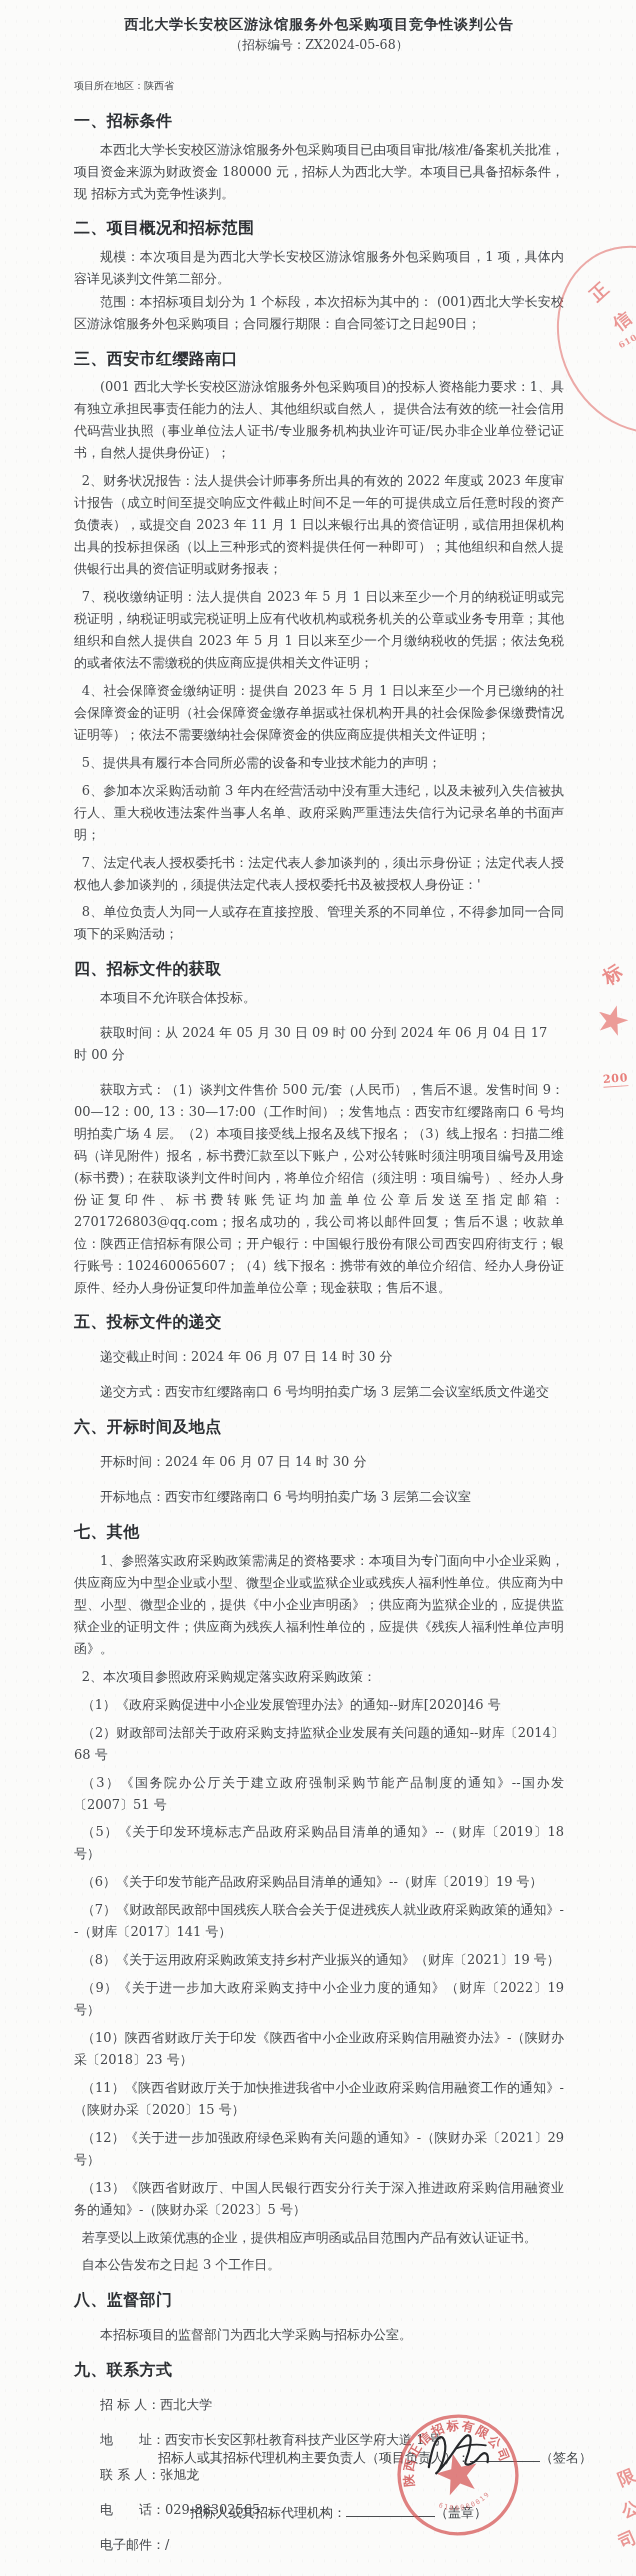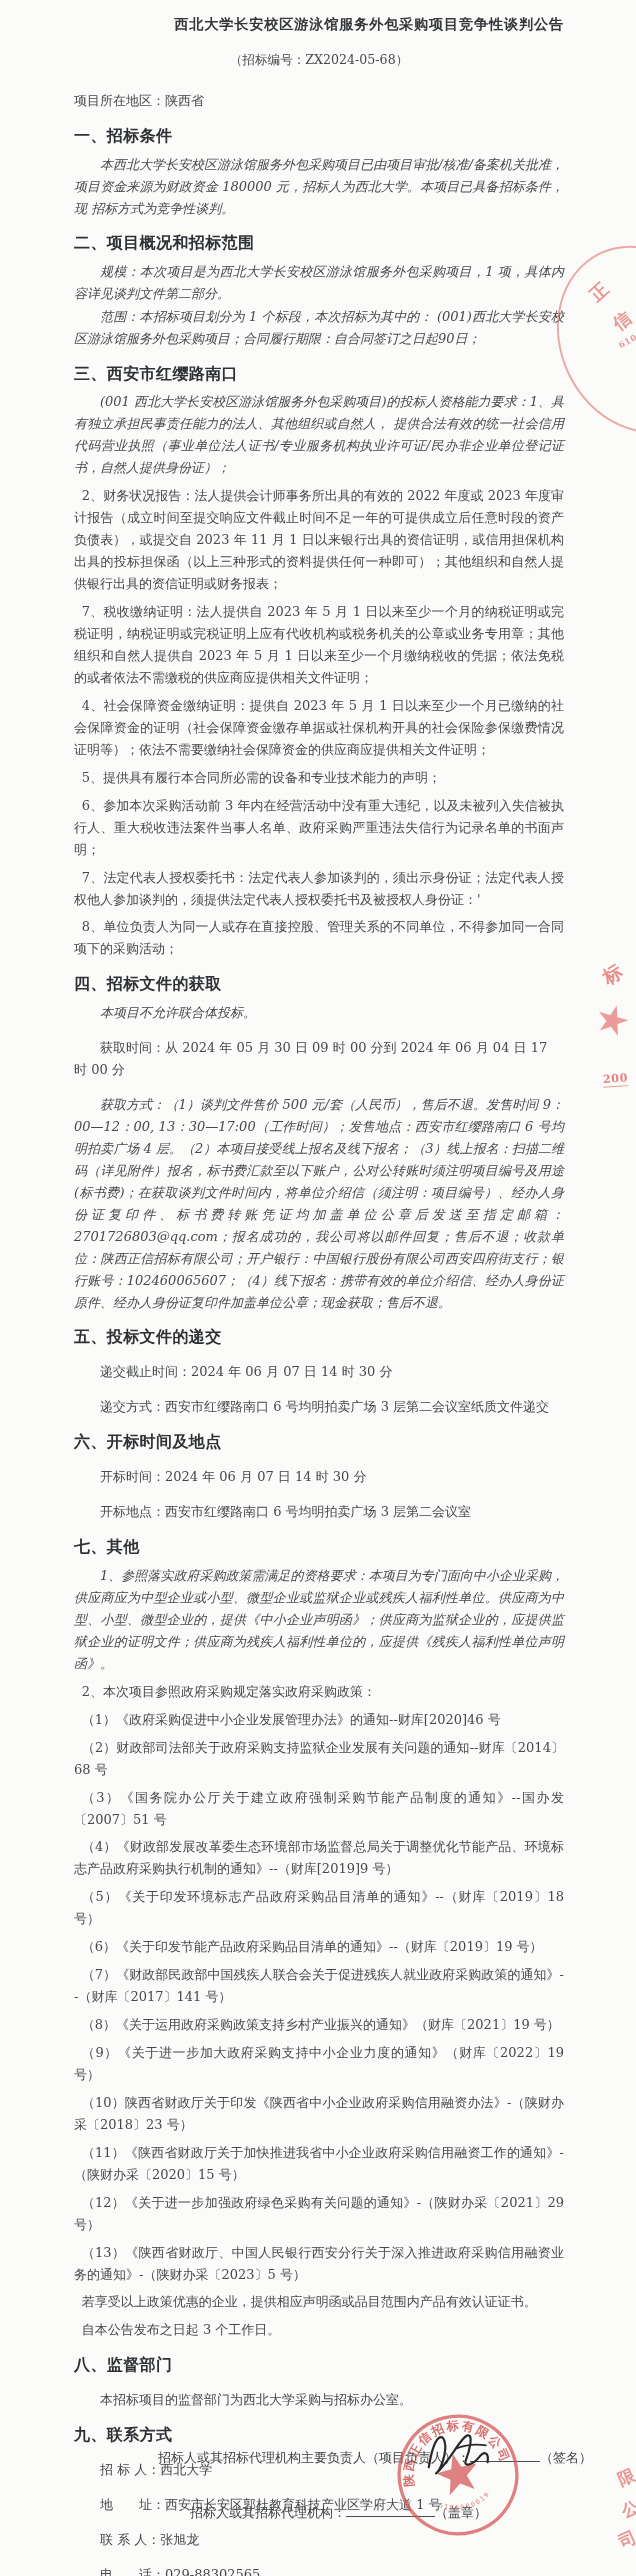--- a/index.html
+++ b/index.html
@@ -9,32 +9,32 @@
     margin:0;
     background:#fbfbfa;
     background-image: radial-gradient(rgba(60,60,60,0.035) 0.8px, transparent 1px);
     background-size: 11px 14.2px;
     overflow:hidden;
     font-family:"DejaVu Serif","Liberation Serif",serif;
     color:#45484c;
   }
   .content { padding:13.4px 72px 0 74px; }
   .doc-title {
-    text-align:right; font-size:14.2px; font-weight:bold;
+    text-align:center; font-size:14.2px; font-weight:bold;
     color:#34373b; letter-spacing:0.8px; line-height:22px;
   }
-  .doc-subtitle { text-align:center; font-size:12.6px; margin-top:15px; line-height:20px; }
-  .region { margin-top:20px; font-size:13px; line-height:22px; }
+  .doc-subtitle { text-align:center; font-size:12.6px; margin-top:0; line-height:20px; }
+  .region { margin-top:20px; font-size:10px; line-height:22px; }
   .blk { font-size:13px; line-height:22px; }
   .h {
     font-weight:bold; font-size:16px; color:#2e3135;
     margin:12.6px 0 6.7px 0; letter-spacing:0.4px;
     font-family:"DejaVu Sans","Liberation Sans",sans-serif;
   }
-  .p { text-indent:2em; text-align:justify; margin:1px 0;font-style:italic; }
+  .p { text-indent:2em; text-align:justify; margin:1px 0; }
   .pn { text-indent:0.6em; text-align:justify; margin:5.9px 0; }
   .ln { text-indent:2em; margin:13px 0; }
   .gap { height:22px; }
 
   
   .sig-line { position:absolute; font-size:13px; color:#3f4246; white-space:nowrap; }
   .sig1 { left:113px; top:2449px;padding-left:45px; }
   .sig2 { left:190px; top:2504px; }
   .blank {
     display:inline-block; vertical-align:baseline;
@@ -95,21 +95,20 @@
         <div class="blk ln">递交方式：西安市红缨路南口 6 号均明拍卖广场 3 层第二会议室纸质文件递交</div>
         <div class="blk h">六、开标时间及地点</div>
         <div class="blk ln">开标时间：2024 年 06 月 07 日 14 时 30 分</div>
         <div class="blk ln">开标地点：西安市红缨路南口 6 号均明拍卖广场 3 层第二会议室</div>
         <div class="blk h">七、其他</div>
         <div class="blk p">1、参照落实政府采购政策需满足的资格要求：本项目为专门面向中小企业采购，供应商应为中型企业或小型、微型企业或监狱企业或残疾人福利性单位。供应商为中型、小型、微型企业的，提供《中小企业声明函》；供应商为监狱企业的，应提供监狱企业的证明文件；供应商为残疾人福利性单位的，应提供《残疾人福利性单位声明函》。</div>
         <div class="blk pn">2、本次项目参照政府采购规定落实政府采购政策：</div>
         <div class="blk pn">（1）《政府采购促进中小企业发展管理办法》的通知--财库[2020]46 号</div>
         <div class="blk pn">（2）财政部司法部关于政府采购支持监狱企业发展有关问题的通知--财库〔2014〕68 号</div>
         <div class="blk pn">（3）《国务院办公厅关于建立政府强制采购节能产品制度的通知》--国办发〔2007〕51 号</div>
-        <div class="blk pn">（4）《财政部发展改革委生态环境部市场监督总局关于调整优化节能产品、环境标志产品政府采购执行机制的通知》--（财库[2019]9 号）</div>
         <div class="blk pn">（5）《关于印发环境标志产品政府采购品目清单的通知》--（财库〔2019〕18 号）</div>
         <div class="blk pn">（6）《关于印发节能产品政府采购品目清单的通知》--（财库〔2019〕19 号）</div>
         <div class="blk pn">（7）《财政部民政部中国残疾人联合会关于促进残疾人就业政府采购政策的通知》--（财库〔2017〕141 号）</div>
         <div class="blk pn">（8）《关于运用政府采购政策支持乡村产业振兴的通知》（财库〔2021〕19 号）</div>
         <div class="blk pn">（9）《关于进一步加大政府采购支持中小企业力度的通知》（财库〔2022〕19 号）</div>
         <div class="blk pn">（10）陕西省财政厅关于印发《陕西省中小企业政府采购信用融资办法》-（陕财办采〔2018〕23 号）</div>
         <div class="blk pn">（11）《陕西省财政厅关于加快推进我省中小企业政府采购信用融资工作的通知》-（陕财办采〔2020〕15 号）</div>
         <div class="blk pn">（12）《关于进一步加强政府绿色采购有关问题的通知》-（陕财办采〔2021〕29 号）</div>
         <div class="blk pn">（13）《陕西省财政厅、中国人民银行西安分行关于深入推进政府采购信用融资业务的通知》-（陕财办采〔2023〕5 号）</div>
         <div class="blk pn">若享受以上政策优惠的企业，提供相应声明函或品目范围内产品有效认证证书。</div>

